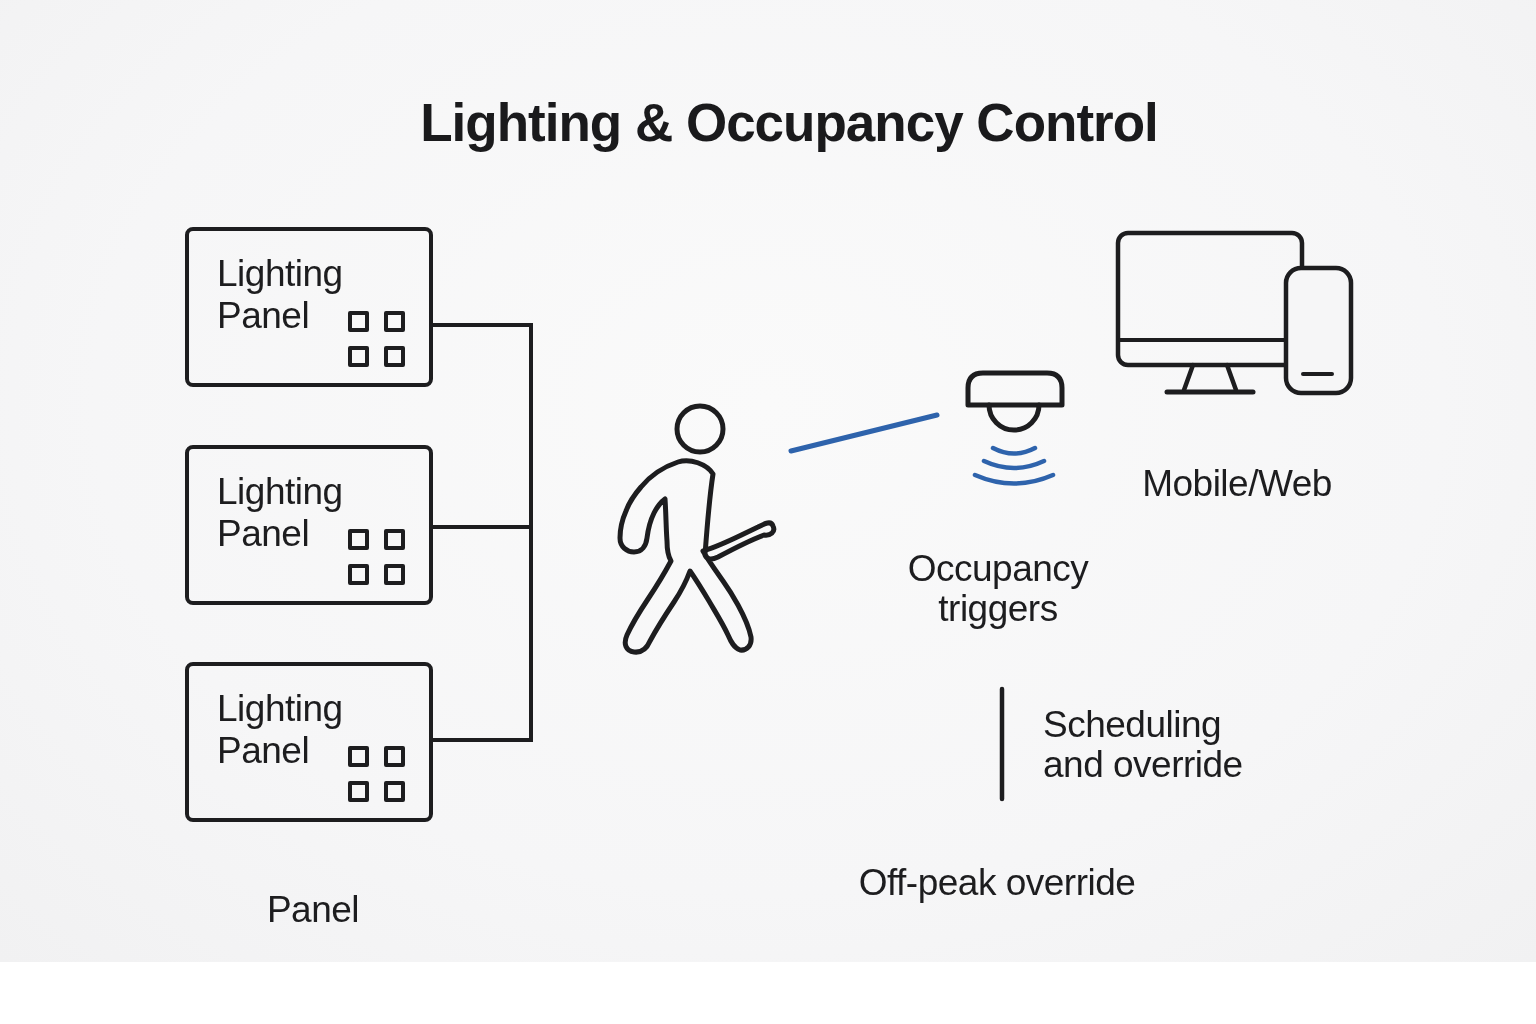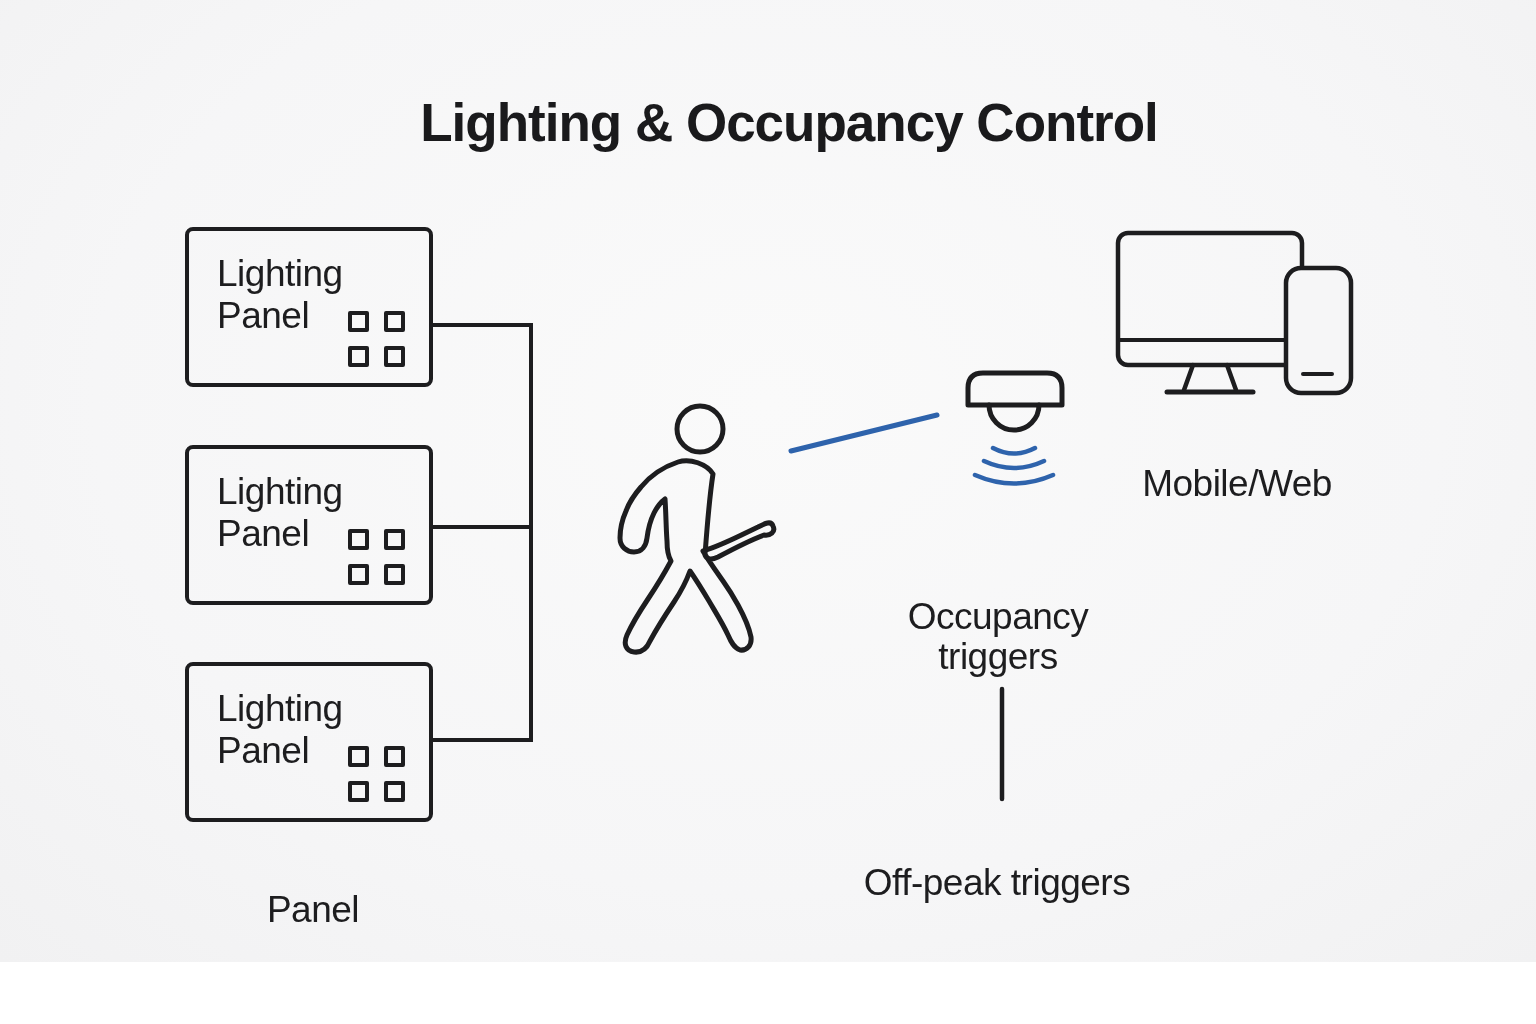--- a/index.html
+++ b/index.html
@@ -59,21 +59,21 @@
     border: 4px solid #1d1d1f;
     border-radius: 2px;
   }
   .label {
     position: absolute;
     font-size: 37px; line-height: 40px;
     letter-spacing: -0.5px;
   }
   .centered { transform: translateX(-50%); text-align: center; margin-top: 45px; }
   .zone-label    { left: 313px; top: 845px; white-space: nowrap; }
-  .occupancy-label { left: 998px; top: 552px; width: 280px; }
+  .occupancy-label { left: 998px; top: 504px; width: 280px; }
   .mobileweb-label { left: 1237px; top: 419px; white-space: nowrap; }
   .feature-left  { left: 789px;  top: 705px; width: 230px; }
   .feature-right { left: 1043px; top: 705px; width: 240px; text-align: left; }
   .feature-bottom{ left: 997px;  top: 818px; white-space: nowrap; }
 </style>
 </head>
 <body>
 
 <div class="stage">
 
@@ -177,16 +177,17 @@
     </div>
   </div>
 
   <div class="label centered zone-label">Panel</div>
 
   <div class="label centered occupancy-label">Occupancy triggers</div>
 
   <div class="label centered mobileweb-label">Mobile/Web</div>
 
 
+  <div class="label feature-right">Scheduling and override</div>
 
-  <div class="label centered feature-bottom">Off-peak triggers</div>
+  <div class="label centered feature-bottom">Off-peak override</div>
 
 </div>
 
 </body></html>

